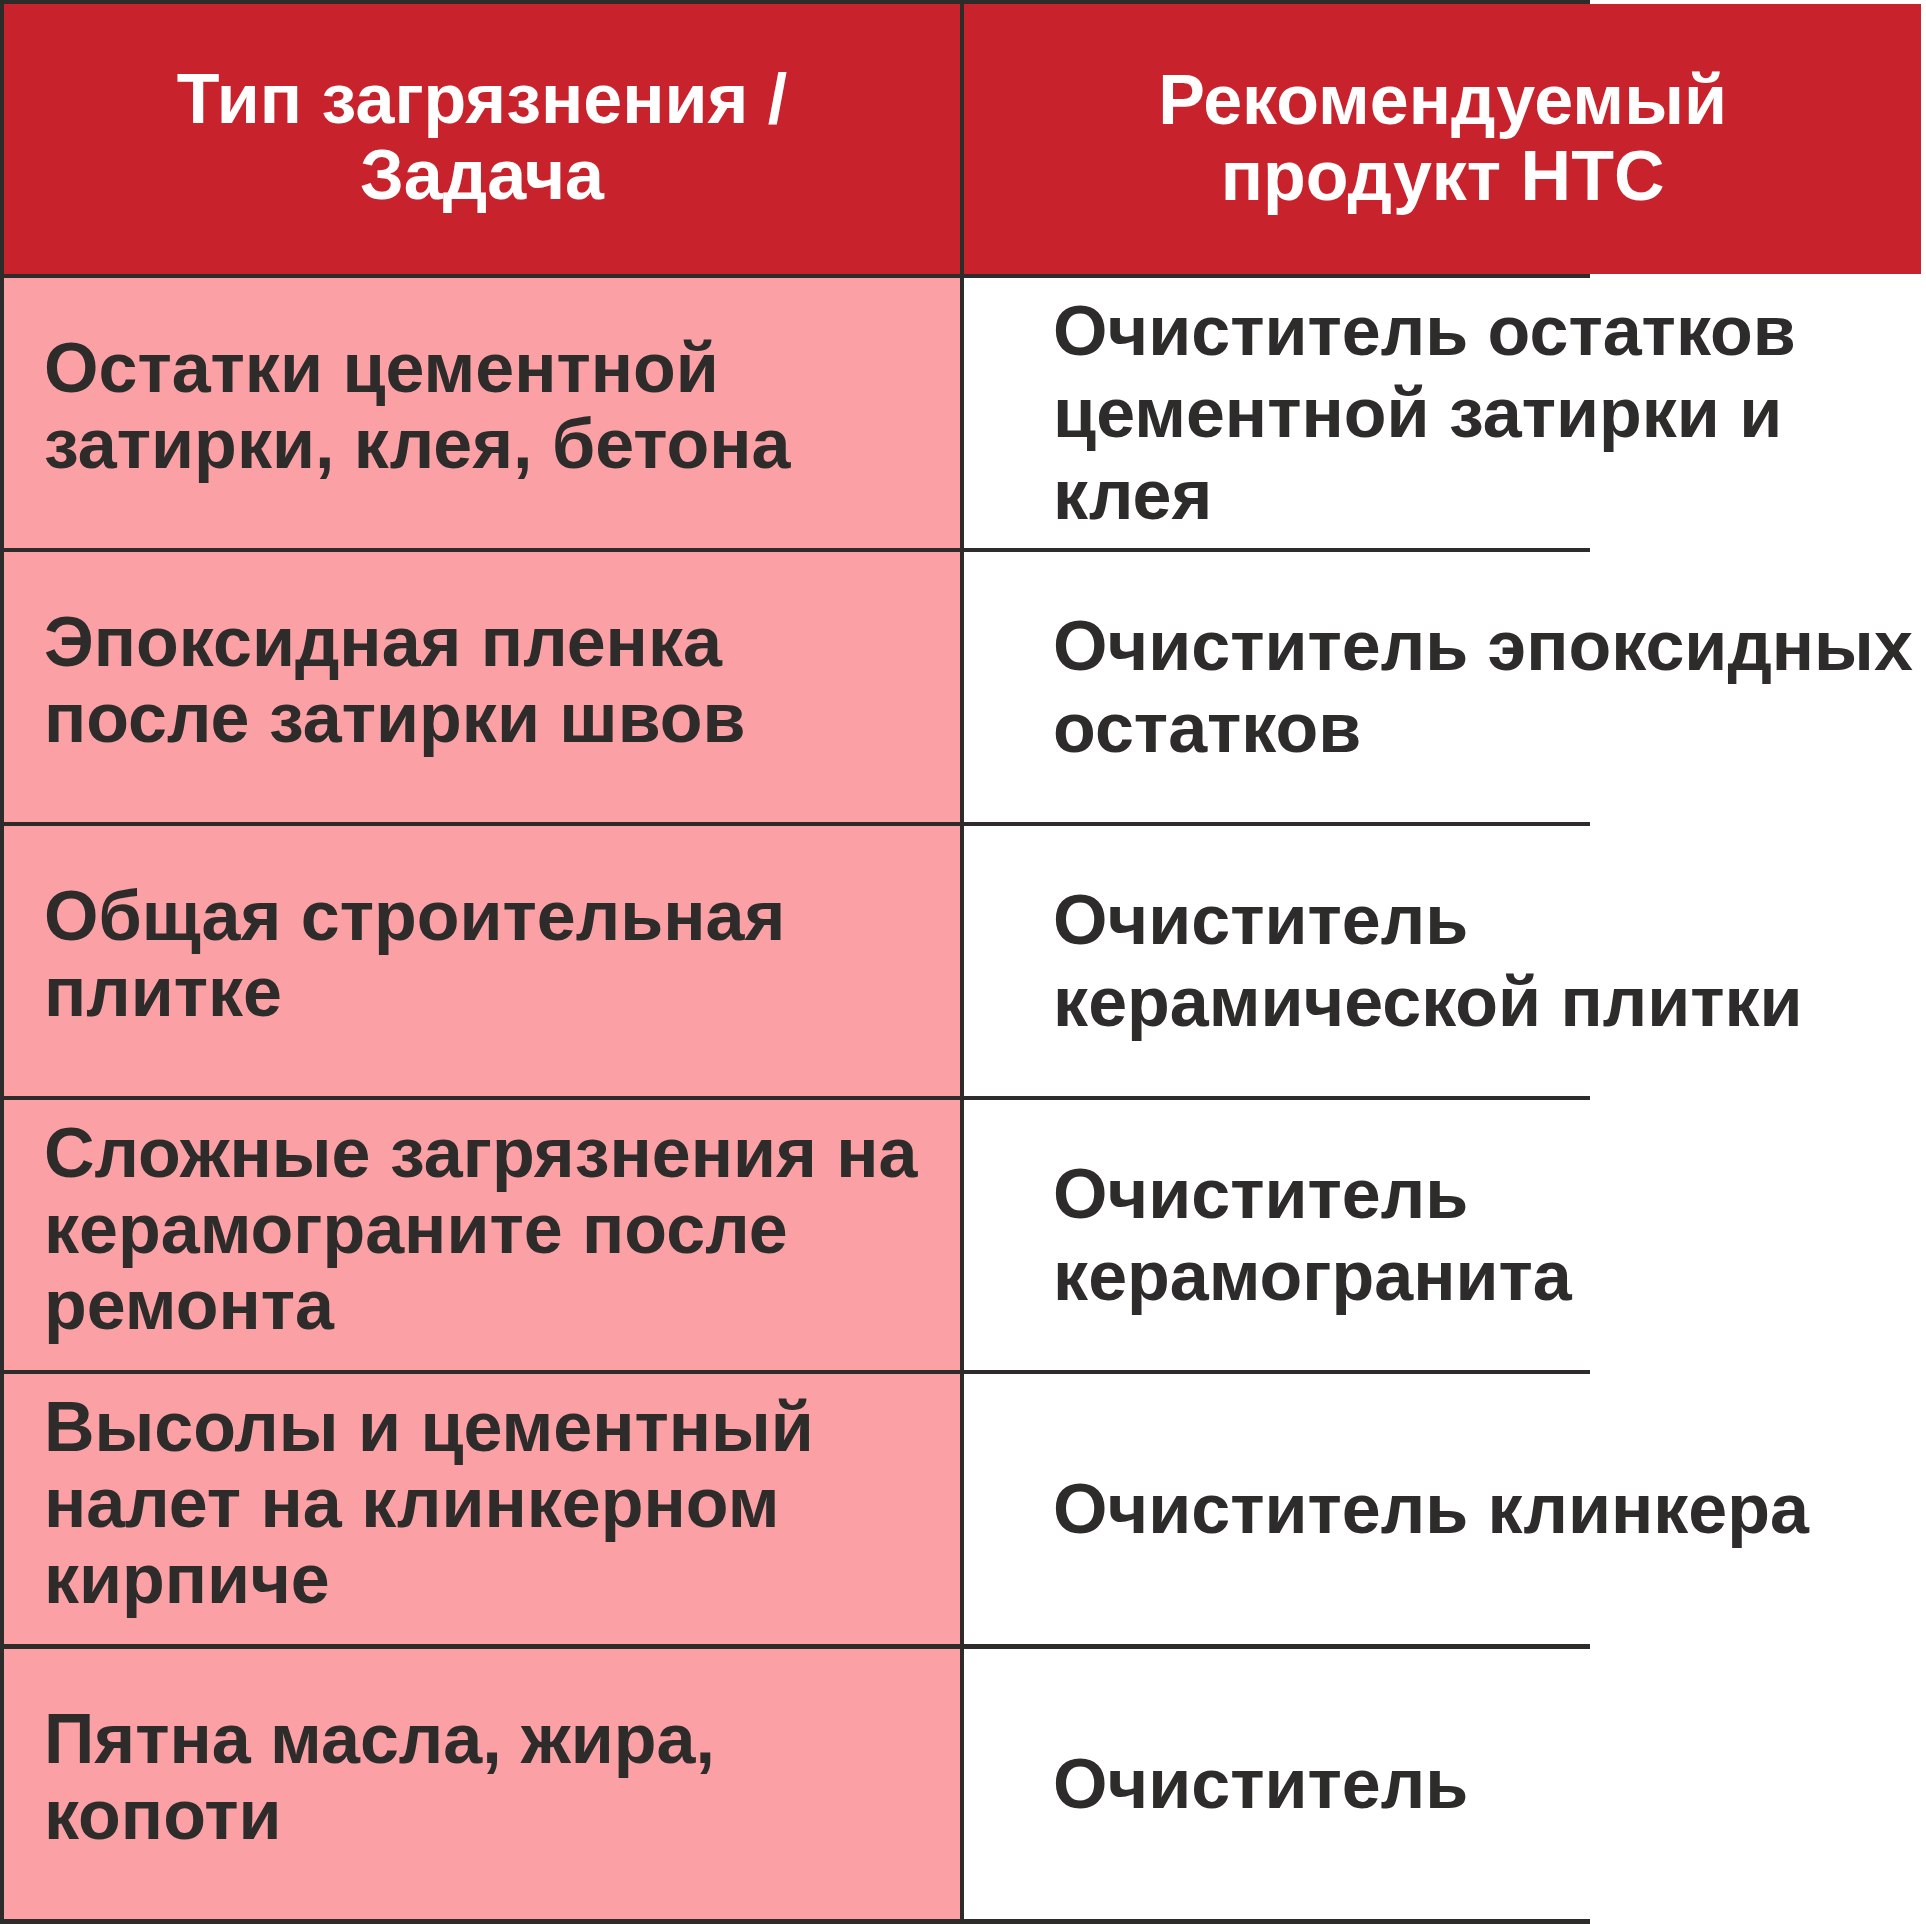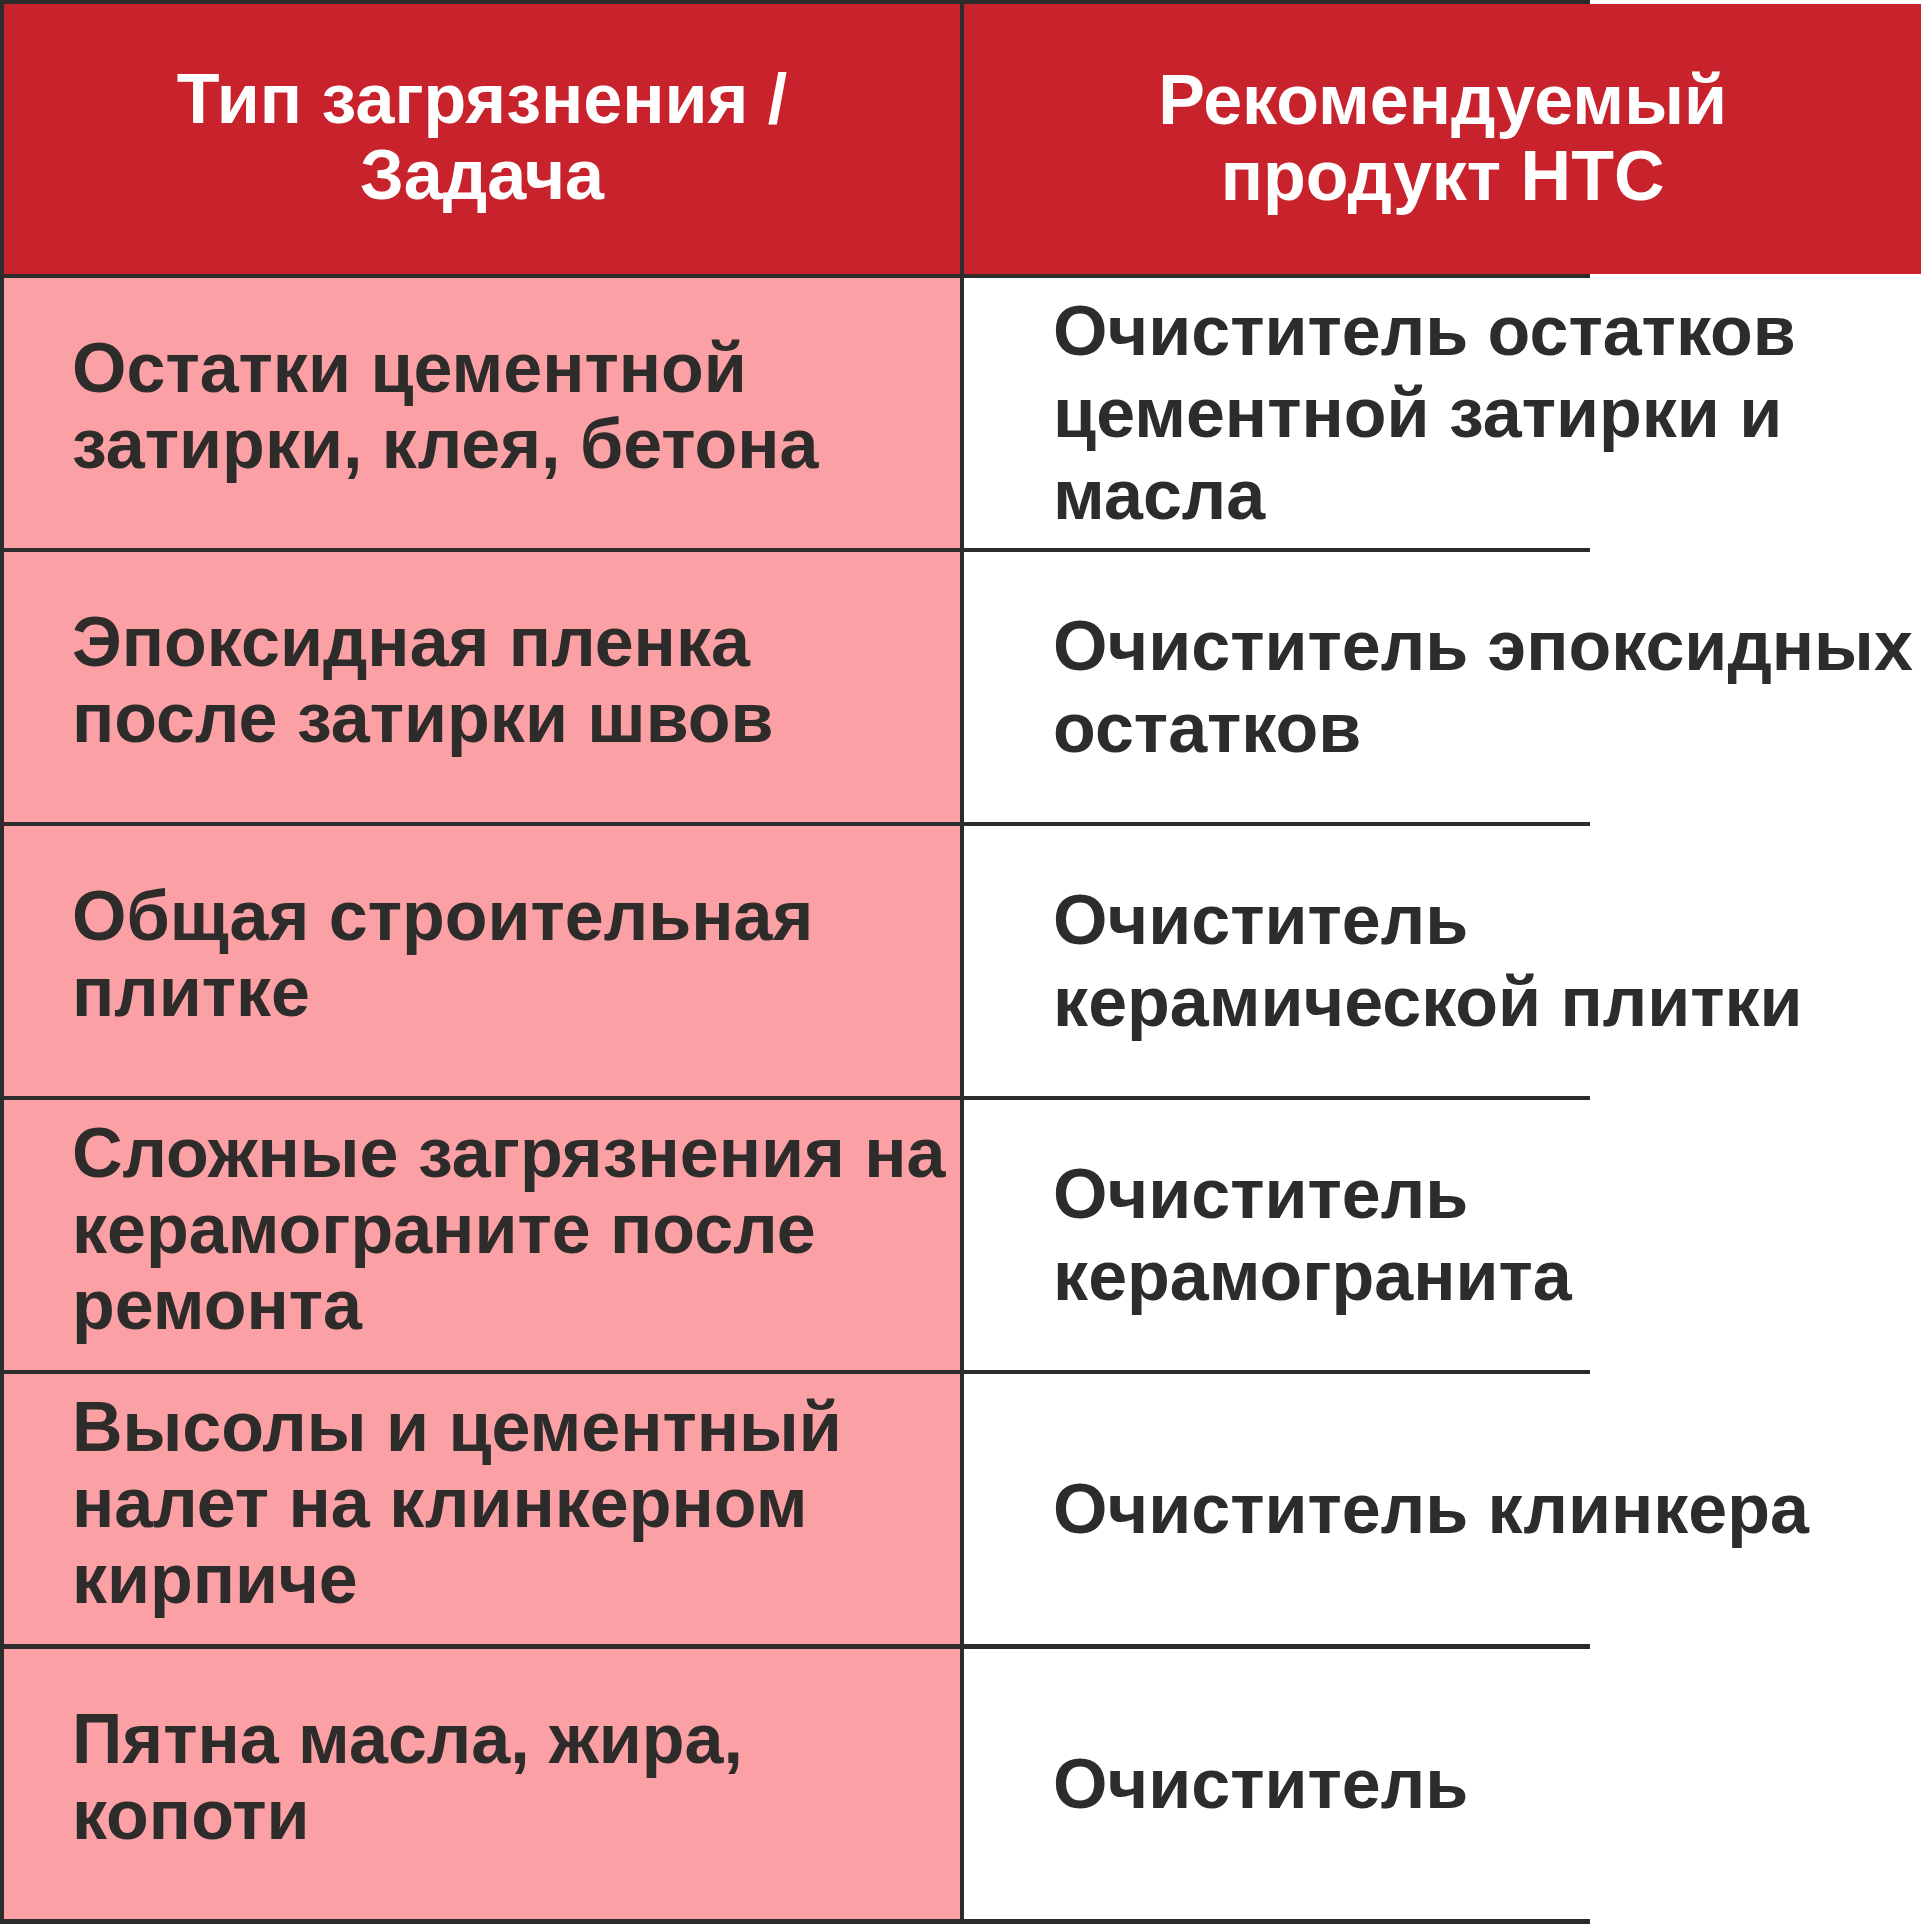--- a/index.html
+++ b/index.html
@@ -45,21 +45,21 @@
     background: #c8232c;
     color: #ffffff;
     align-items: center;
     text-align: center;
   }
   .head-left { padding-bottom: 4.1px; }
   .head-right { padding-bottom: 2px; }
   .task {
     background: #fba0a4;
     color: #2d2c2b;
-    padding-left: 68px;
+    padding-left: 40px;
     padding-bottom: 13.6px;
   }
   .product {
     background: #ffffff;
     color: #2d2c2b;
     padding-left: 89px;
     gap: 6px;
   }
 </style>
 </head>
@@ -76,21 +76,21 @@
     <span class="line">продукт НТС</span>
   </div>
 
   <div class="cell task">
     <span class="line">Остатки цементной</span>
     <span class="line">затирки, клея, бетона</span>
   </div>
   <div class="cell product">
     <span class="line">Очиститель остатков</span>
     <span class="line">цементной затирки и</span>
-    <span class="line">масла</span>
+    <span class="line">клея</span>
   </div>
 
   <div class="cell task">
     <span class="line">Эпоксидная пленка</span>
     <span class="line">после затирки швов</span>
   </div>
   <div class="cell product">
     <span class="line">Очиститель эпоксидных</span>
     <span class="line">остатков</span>
   </div>

